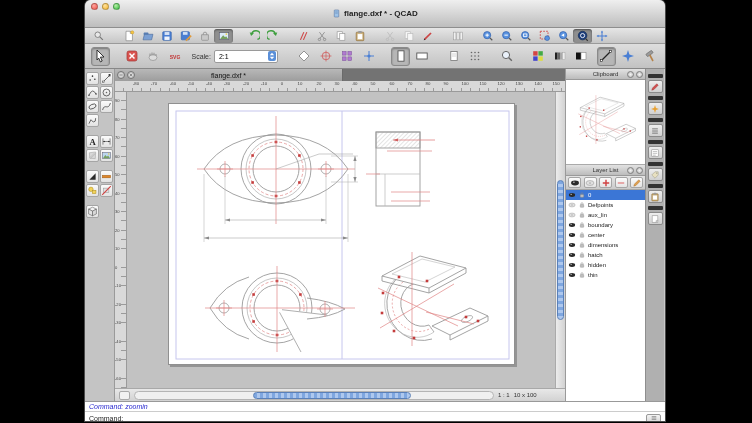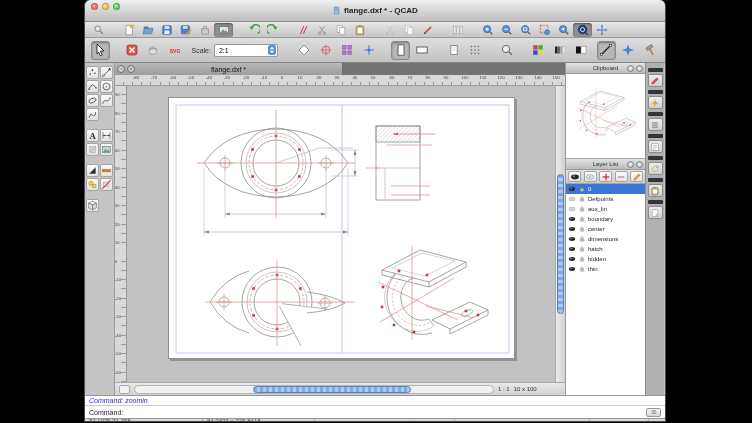--- a/index.html
+++ b/index.html
@@ -1,20 +1,20 @@
 <!DOCTYPE html>
 <html><head>
 <meta charset="utf-8">
 <style>
 *{box-sizing:border-box;margin:0;padding:0;}
 html,body{width:752px;height:423px;}
 body{background:#000;position:relative;overflow:hidden;font-family:"Liberation Sans","DejaVu Sans",sans-serif;}
 #win{position:absolute;left:85px;top:0;width:580px;height:421px;background:#c9c9c9;border-radius:6px 6px 0 0;box-shadow:0 0 0 1px #4a4a4a;overflow:hidden;}
 
-#titlebar{height:22px;background:linear-gradient(#efefef,#bdbdbd);border-bottom:1px solid #8e8e8e;position:relative;display:flex;align-items:center;justify-content:center;}
+#titlebar{height:28px;background:linear-gradient(#efefef,#bdbdbd);border-bottom:1px solid #8e8e8e;position:relative;display:flex;align-items:center;justify-content:center;}
 .tl{width:7px;height:7px;border-radius:50%;position:absolute;top:3px;border:1px solid rgba(0,0,0,.25);}
 #tl-close{left:6px;background:radial-gradient(circle at 35% 30%,#ffa59e,#f0544a);}
 #tl-min{left:17px;background:radial-gradient(circle at 35% 30%,#ffe29e,#f5b52e);}
 #tl-zoom{left:28px;background:radial-gradient(circle at 35% 30%,#b8f0a8,#35bd3f);}
 #title{font-size:8px;color:#222;display:flex;align-items:center;gap:3px;font-weight:bold;}
 
 #tb1{height:16px;background:linear-gradient(#e6e6e6,#c6c6c6);border-bottom:1px solid #9a9a9a;display:flex;align-items:center;padding:0 4px;}
 .tb1grp{display:flex;align-items:center;margin-right:11px;}
 .tb1btn{width:19px;height:14px;display:flex;align-items:center;justify-content:center;border-radius:3px;}
 .tb1btn.act{background:#8f8f8f;box-shadow:inset 0 1px 2px rgba(0,0,0,.45);}

